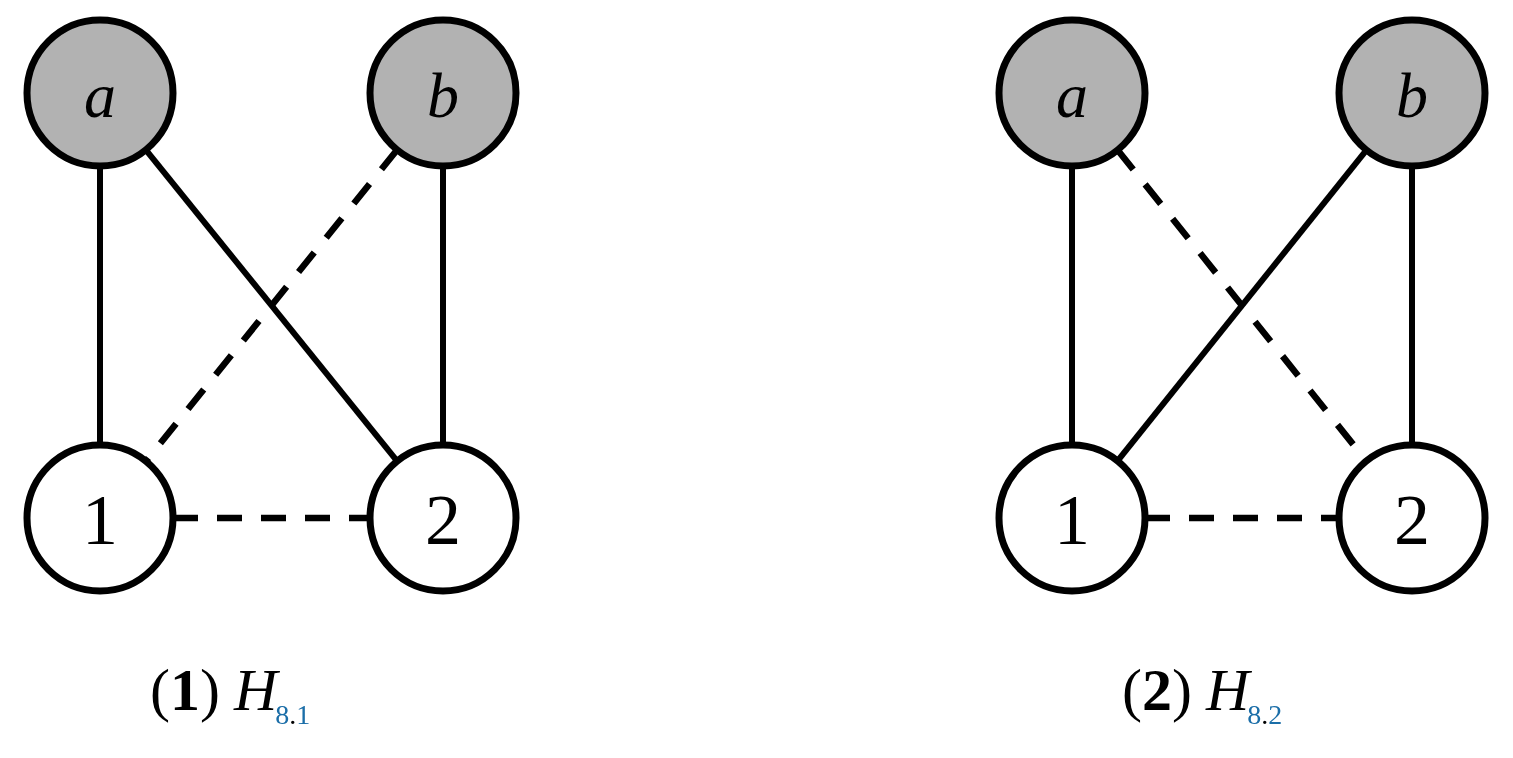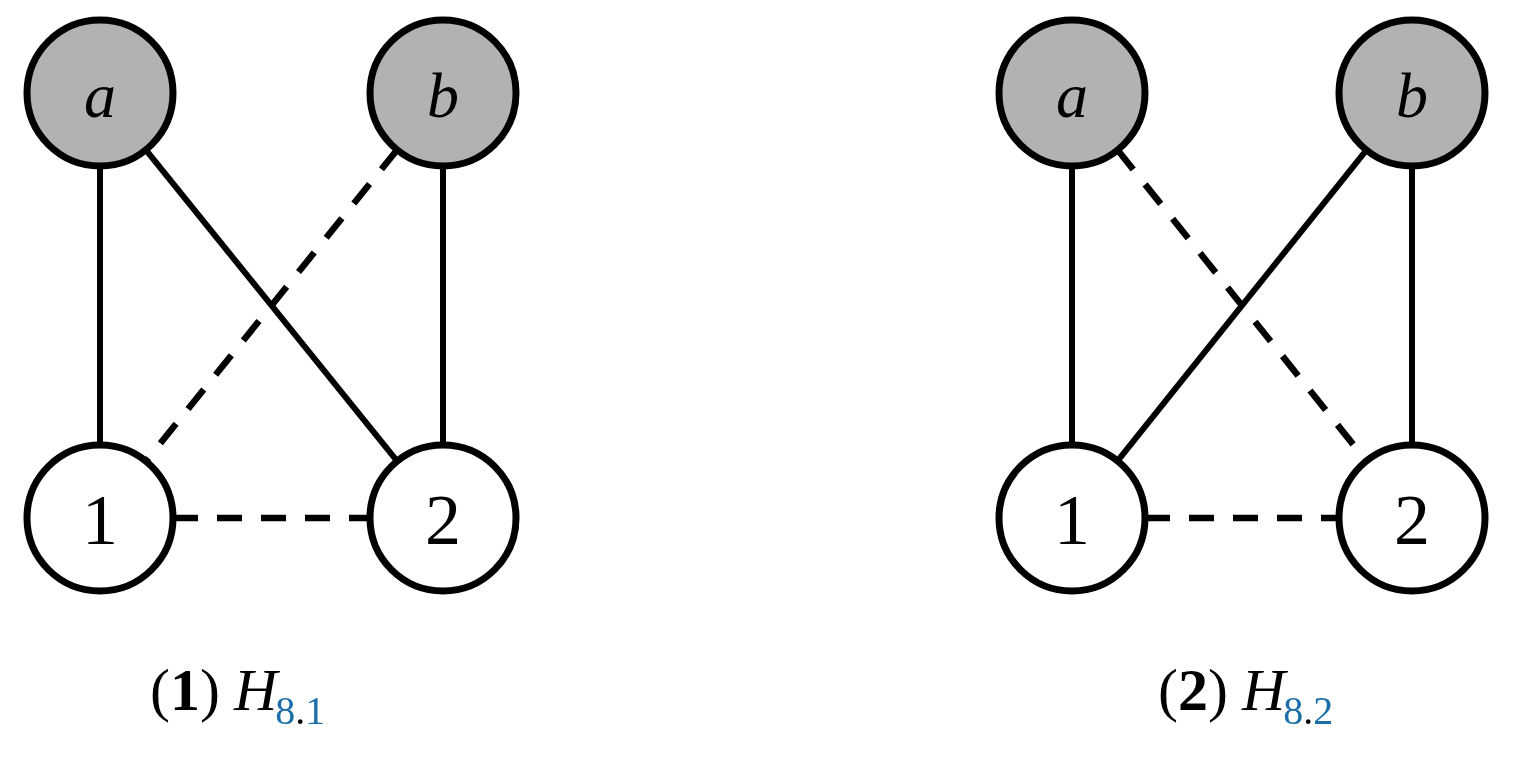--- a/index.html
+++ b/index.html
@@ -76,21 +76,21 @@
   }
   .caption-index .idx-num {
     font-weight: bold;
   }
   .caption-sym {
     font-size: 60px;
     font-style: italic;
     margin-left: 14px;
   }
   .caption-sub {
-    font-size: 40px;
+    font-size: 28px;
     font-style: normal;
     vertical-align: sub;
     position: relative;
     top: 10px;
     left: -2px;
   }
   .sub-blue { color: #1b6ea8; }
   .sub-dot  { color: #000000; }
 </style>
 </head>
@@ -144,17 +144,17 @@
           <circle cx="1412" cy="518" r="73" class="node-circle node-fill-white"></circle>
           <text x="1412" y="520" class="node-label-num">2</text>
         </g>
       </g>
   </svg>
 
   <div class="caption" id="caption-0" style="left: 150px; top: 660px;">
     <span class="caption-index"><span>(</span><span class="idx-num">1</span><span>)</span></span><span class="caption-sym">H</span><span class="caption-sub"><span class="sub-blue">8</span><span class="sub-dot">.</span><span class="sub-blue">1</span></span>
   </div>
 
-  <div class="caption" id="caption-1" style="left: 1158px; top: 660px;">
+  <div class="caption" id="caption-1" style="left: 1122px; top: 660px;">
     <span class="caption-index"><span>(</span><span class="idx-num">2</span><span>)</span></span><span class="caption-sym">H</span><span class="caption-sub"><span class="sub-blue">8</span><span class="sub-dot">.</span><span class="sub-blue">2</span></span>
   </div>
 
 </div>
 
 </body></html>

